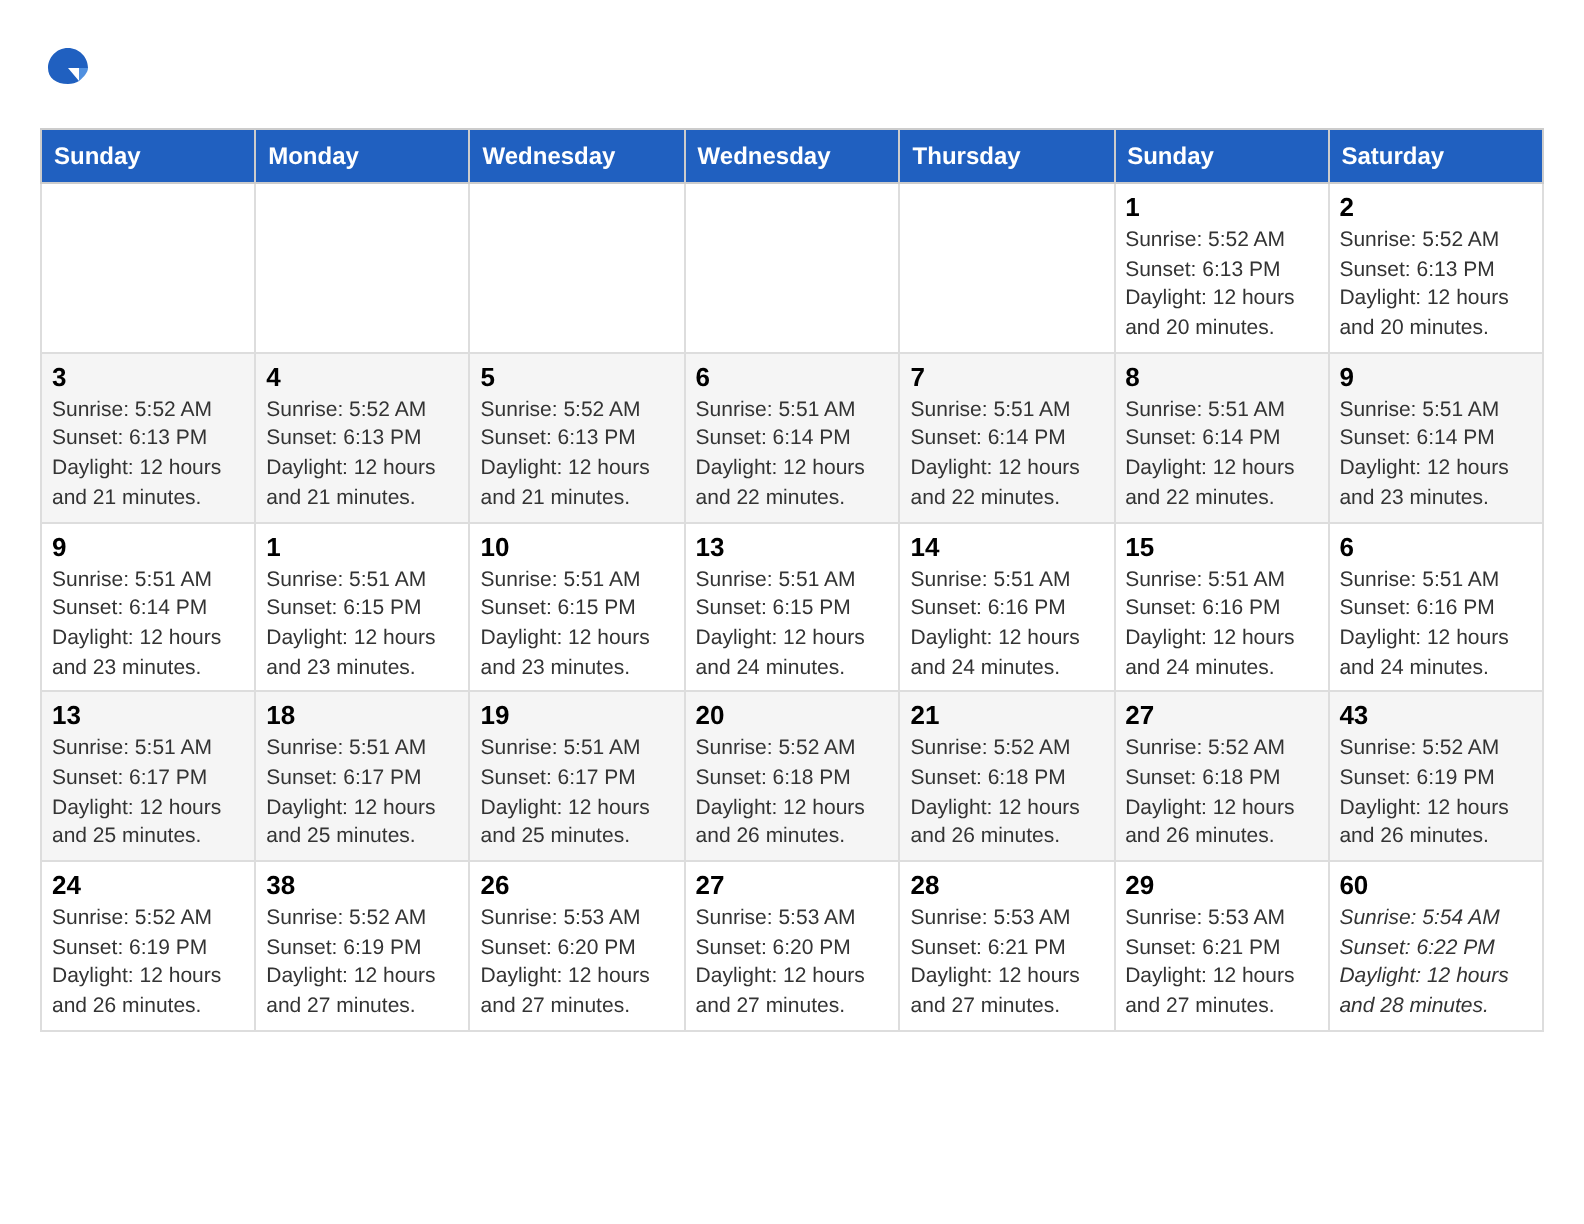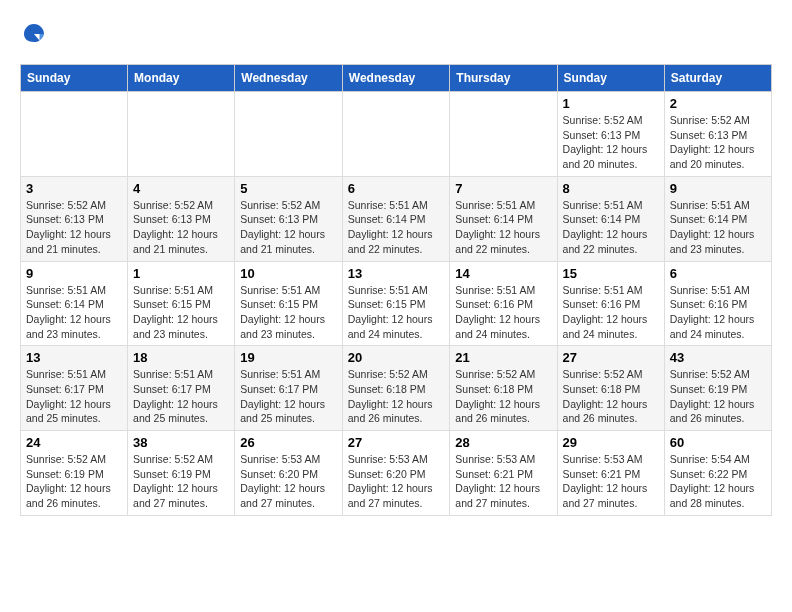--- a/index.html
+++ b/index.html
@@ -329,20 +329,20 @@
         </td>
         <td>
           <span class="day-num">29</span>
           <div class="day-info" style="white-space: pre-line;">Sunrise: 5:53 AM
 Sunset: 6:21 PM
 Daylight: 12 hours
 and 27 minutes.</div>
         </td>
         <td>
           <span class="day-num">60</span>
-          <div class="day-info" style="white-space: pre-line;">Sunrise: 5:54 AM
+          <div class="day-info" style="white-space: pre-line; font-style: italic;">Sunrise: 5:54 AM
 Sunset: 6:22 PM
 Daylight: 12 hours
 and 28 minutes.</div>
         </td>
       </tr>
     </tbody>
 </table>
 
 </body></html>

